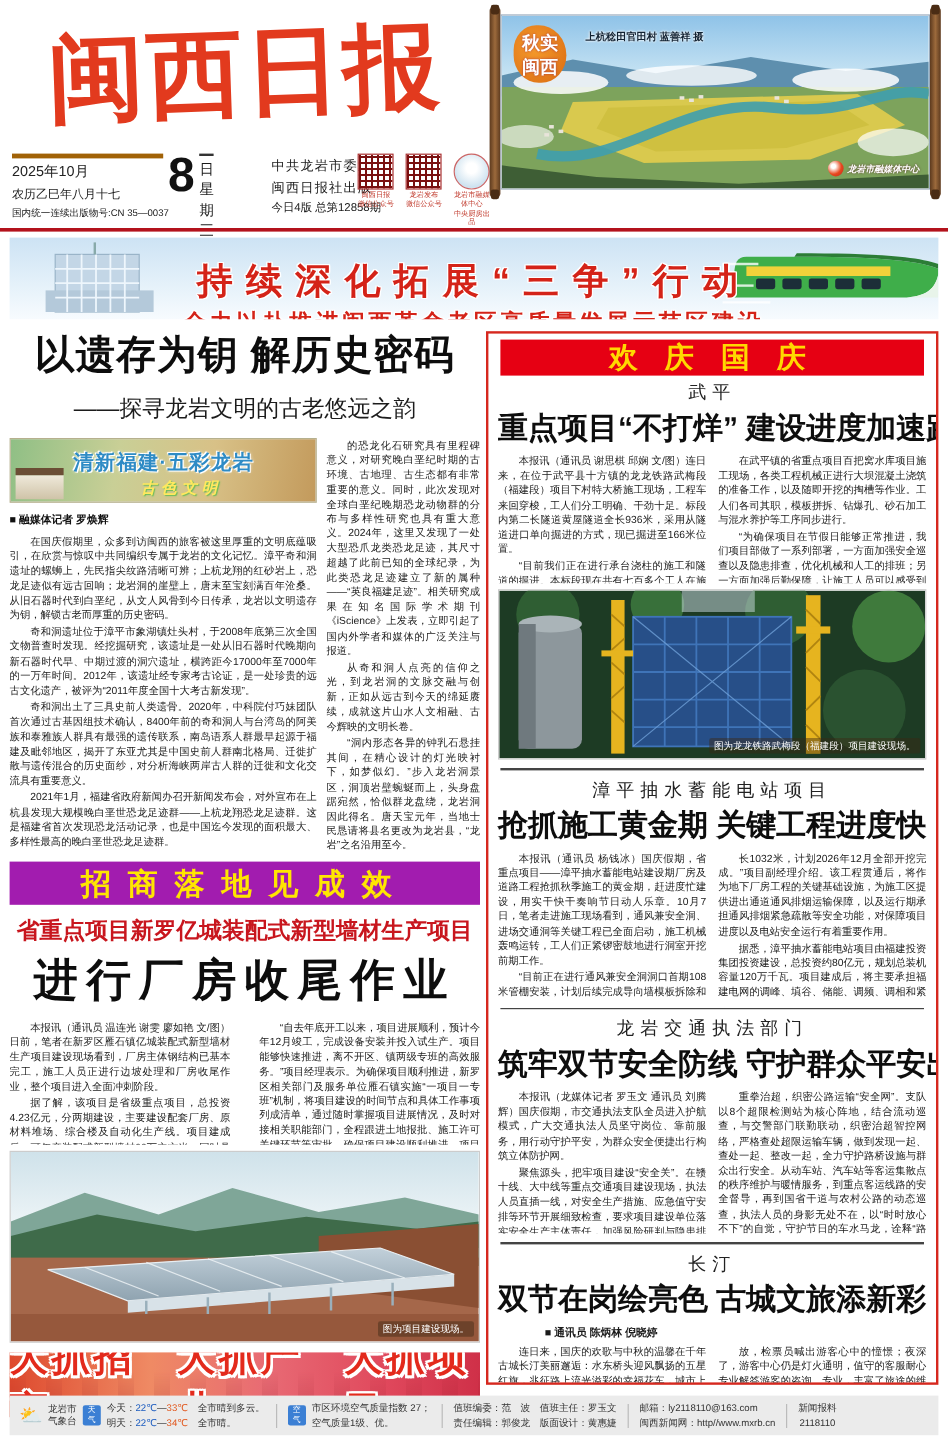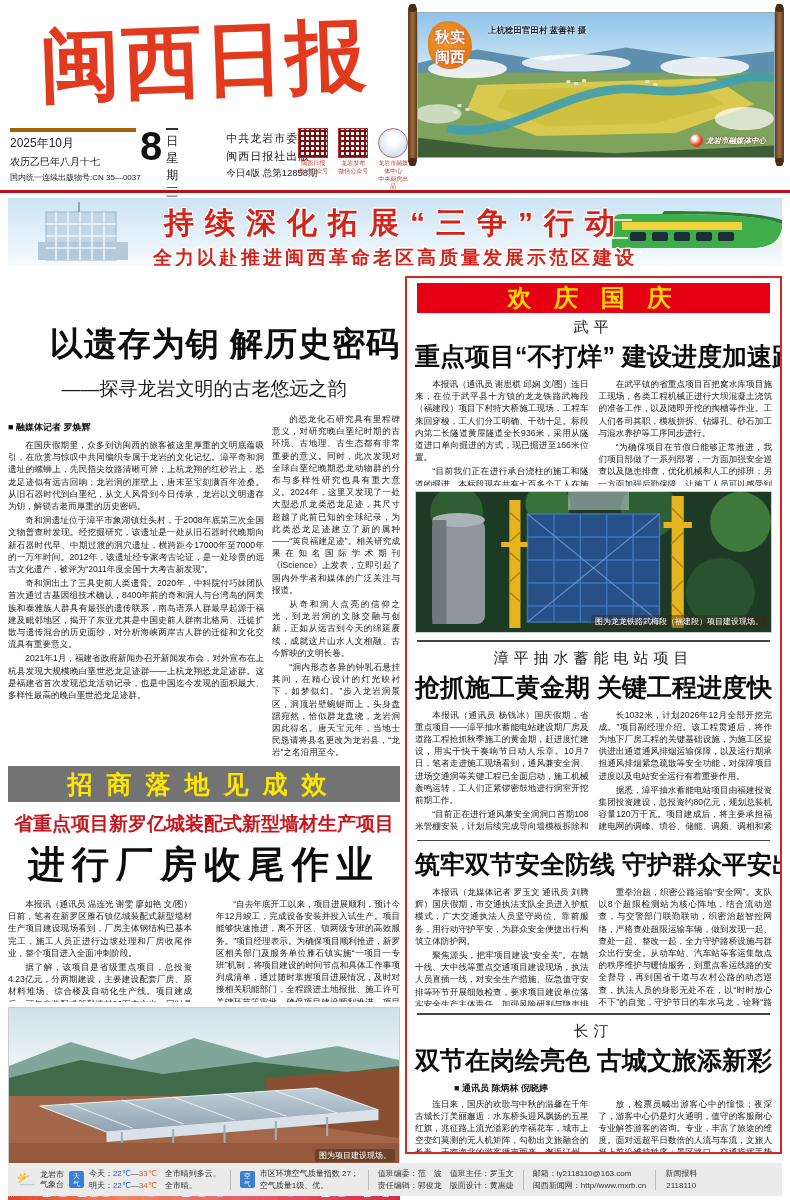--- a/index.html
+++ b/index.html
@@ -40,39 +40,39 @@
   .scroll-logo .swirl { width: 13px; height: 13px; border-radius: 50%; background: radial-gradient(circle at 35% 35%, #fff 15%, #e8491f 55%, #c0221a); }
   .scroll-logo .logo-text { font-size: 7.5px; color: #fff; font-style: italic; font-weight: 700; text-shadow: 0 0 2px #633; }
 
   .red-rule { position: absolute; top: 190px; left: 0; width: 790px; height: 3px; background: #b3121c; }
 
   
   .slogan { position: absolute; top: 198px; left: 8px; width: 774px; height: 68px; background: linear-gradient(180deg, #cde3f4 0%, #eaf4fb 70%, #f7fbfe 100%); overflow: hidden; text-align: center; }
   .slogan .art { position: absolute; top: 0; height: 100%; }
   .slogan .art.left { left: 0; } .slogan .art.right { right: 0; }
   .outline-white { text-shadow: 1px 0 #fff, -1px 0 #fff, 0 1px #fff, 0 -1px #fff, 1px 1px #fff, -1px -1px #fff, 1px -1px #fff, -1px 1px #fff; }
-  .slogan .l1 { margin-top: 5px; font-size: 30px; font-weight: 900; color: #d42318; letter-spacing: 11px; position: relative; z-index: 2; }
+  .slogan .l1 { margin-top: 16px; font-size: 30px; font-weight: 900; color: #d42318; letter-spacing: 11px; position: relative; z-index: 2; }
   .slogan .l2 { margin-top: 1px; font-size: 19px; font-weight: 900; color: #d42318; letter-spacing: 3px; position: relative; z-index: 2; }
 
   
   .main-left { position: absolute; top: 274px; left: 8px; width: 392px; }
-  .heritage-headline { font-size: 33px; font-weight: 900; text-align: right; letter-spacing: 1px; color: #0d0d0d; margin-top: 48px; }
+  .heritage-headline { font-size: 33px; font-weight: 900; text-align: center; letter-spacing: 1px; color: #0d0d0d; }
   .heritage-subtitle { font-size: 19px; text-align: center; margin-top: 9px; color: #1c1c1c; }
   .heritage-body { display: flex; margin-top: 11px; }
   .hb-left { width: 256px; }
   .promo { height: 54px; position: relative; border: 1px solid #b6b08e; background: linear-gradient(100deg, #8fbf85 0%, #c9cf96 35%, #d8c187 65%, #c39a5c 100%); overflow: hidden; }
   .promo-l1 { position: absolute; left: 52px; top: 8px; font-size: 17px; font-weight: 900; color: #2e8bc5; text-shadow: 1px 1px 0 #fff, -1px -1px 0 #fff, 0 0 3px #fff; letter-spacing: 1px; }
   .promo-l2 { position: absolute; left: 108px; top: 32px; font-size: 13px; font-weight: 700; font-style: italic; color: #ffe95e; text-shadow: 1px 1px 1px #6b5; letter-spacing: 4px; }
   .promo-house { position: absolute; left: 4px; top: 24px; width: 40px; height: 26px; background: linear-gradient(#efe9da, #cfc3a8); border-top: 6px solid #6b4e35; }
   .byline { font-size: 9px; color: #111; margin: 8px 0 5px; font-weight: 600; }
   .body-text p { font-size: 8.6px; line-height: 1.42; text-align: justify; text-indent: 2em; color: #1a1a1a; margin-bottom: 2px; }
   .hb-cols { height: 264px; overflow: hidden; }
   .hb-right { width: 128px; margin-left: 8px; height: 344px; overflow: hidden; }
 
-  .zhaoshang { margin-top: 9px; height: 36px; background: #737373; color: #ffe600; font-size: 25px; font-weight: 900; display: flex; align-items: center; justify-content: center; letter-spacing: 14px; }
+  .zhaoshang { margin-top: 9px; height: 36px; background: #a21caf; color: #ffe600; font-size: 25px; font-weight: 900; display: flex; align-items: center; justify-content: center; letter-spacing: 14px; }
   .factory-kicker { margin-top: 9px; text-align: center; color: #c8161e; font-size: 19px; font-weight: 700; white-space: nowrap; }
   .factory-headline { text-align: center; font-size: 37px; font-weight: 900; letter-spacing: 7px; margin-top: 3px; color: #0d0d0d; }
   .factory-body { display: flex; gap: 24px; margin-top: 8px; height: 104px; overflow: hidden; }
   .factory-body .col { flex: 1; }
   .photo-frame { margin-top: 5px; height: 160px; position: relative; overflow: hidden; border: 1px solid #ccc; }
   .photo-frame svg { display: block; width: 100%; height: 100%; }
   .photo-caption { position: absolute; right: 4px; bottom: 4px; font-size: 8px; color: #fff; background: rgba(60,40,20,0.45); padding: 1px 4px; border-radius: 2px; }
 
   .dazhua { margin-top: 8px; height: 54px; position: relative; background: linear-gradient(90deg, #de4a2e, #ef8a64 30%, #e86a74 55%, #e0485c 80%, #cf3048); display: flex; align-items: center; justify-content: center; gap: 26px; overflow: hidden; }
   .dazhua::before { content: ""; position: absolute; inset: 0; background: repeating-linear-gradient(90deg, rgba(150,30,40,0.25) 0 14px, transparent 14px 30px); mask-image: linear-gradient(180deg, transparent 30%, #000 100%); }
@@ -229,20 +229,25 @@
     <div class="l2 outline-white">全力以赴推进闽西革命老区高质量发展示范区建设</div>
   </div>
 
   <div class="main-left">
 
     <div>
       <div class="heritage-headline">以遗存为钥  解历史密码</div>
       <div class="heritage-subtitle">——探寻龙岩文明的古老悠远之韵</div>
       <div class="heritage-body">
         <div class="hb-left">
+          <div class="promo">
+            <div class="promo-house"></div>
+            <div class="promo-l1">清新福建·五彩龙岩</div>
+            <div class="promo-l2">古色文明</div>
+          </div>
           <div class="byline">■ 融媒体记者 罗焕辉</div>
           <div class="body-text hb-cols">
             <p>在国庆假期里，众多到访闽西的旅客被这里厚重的文明底蕴吸引，在欣赏与惊叹中共同编织专属于龙岩的文化记忆。漳平奇和洞遗址的螺蛳上，先民指尖纹路清晰可辨；上杭龙翔的红砂岩上，恐龙足迹似有远古回响；龙岩洞的崖壁上，唐末至宝刻满百年沧桑。从旧石器时代到白垩纪，从文人风骨到今日传承，龙岩以文明遗存为钥，解锁古老而厚重的历史密码。</p>
             <p>奇和洞遗址位于漳平市象湖镇灶头村，于2008年底第三次全国文物普查时发现。经挖掘研究，该遗址是一处从旧石器时代晚期向新石器时代早、中期过渡的洞穴遗址，横跨距今17000年至7000年的一万年时间。2012年，该遗址经专家考古论证，是一处珍贵的远古文化遗产，被评为“2011年度全国十大考古新发现”。</p>
             <p>奇和洞出土了三具史前人类遗骨。2020年，中科院付巧妹团队首次通过古基因组技术确认，8400年前的奇和洞人与台湾岛的阿美族和泰雅族人群具有最强的遗传联系，南岛语系人群最早起源于福建及毗邻地区，揭开了东亚尤其是中国史前人群南北格局、迁徙扩散与遗传混合的历史面纱，对分析海峡两岸古人群的迁徙和文化交流具有重要意义。</p>
             <p>2021年1月，福建省政府新闻办召开新闻发布会，对外宣布在上杭县发现大规模晚白垩世恐龙足迹群——上杭龙翔恐龙足迹群。这是福建省首次发现恐龙活动记录，也是中国迄今发现的面积最大、多样性最高的晚白垩世恐龙足迹群。</p>
 
           </div>
         </div>
         <div class="hb-right body-text">
@@ -394,20 +399,21 @@
         <div class="col">
           <p>长1032米，计划2026年12月全部开挖完成。”项目副经理介绍。该工程贯通后，将作为地下厂房工程的关键基础设施，为施工区提供进出通道通风排烟运输保障，以及运行期承担通风排烟紧急疏散等安全功能，对保障项目进度以及电站安全运行有着重要作用。</p>
           <p>据悉，漳平抽水蓄能电站项目由福建投资集团投资建设，总投资约80亿元，规划总装机容量120万千瓦。项目建成后，将主要承担福建电网的调峰、填谷、储能、调频、调相和紧急事故备用等任务。</p>
         </div>
       </div>
     </div>
 
     <div class="c-divider"></div>
 
     <div>
+      <div class="c-kicker">龙岩交通执法部门</div>
       <div class="c-headline">筑牢双节安全防线 守护群众平安出行</div>
       <div class="c-body body-text h-c">
         <div class="col">
           <p>本报讯（龙媒体记者 罗玉文 通讯员 刘腾辉）国庆假期，市交通执法支队全员进入护航模式，广大交通执法人员坚守岗位、靠前服务，用行动守护平安，为群众安全便捷出行构筑立体防护网。</p>
           <p>聚焦源头，把牢项目建设“安全关”。在赣十线、大中线等重点交通项目建设现场，执法人员直插一线，对安全生产措施、应急值守安排等环节开展细致检查，要求项目建设单位落实安全生产主体责任，加强风险研判与隐患排查，坚决守牢施工安全与道路通行安全的双重底线。</p>
         </div>
         <div class="col">
           <p>重拳治超，织密公路运输“安全网”。支队以8个超限检测站为核心阵地，结合流动巡查，与交警部门联勤联动，织密治超智控网络，严格查处超限运输车辆，做到发现一起、查处一起、整改一起，全力守护路桥设施与群众出行安全。从动车站、汽车站等客运集散点的秩序维护与暖情服务，到重点客运线路的安全督导，再到国省干道与农村公路的动态巡查，执法人员的身影无处不在，以“时时放心不下”的自觉，守护节日的车水马龙，诠释“路畅人安”的使命担当。</p>
         </div>
       </div>

